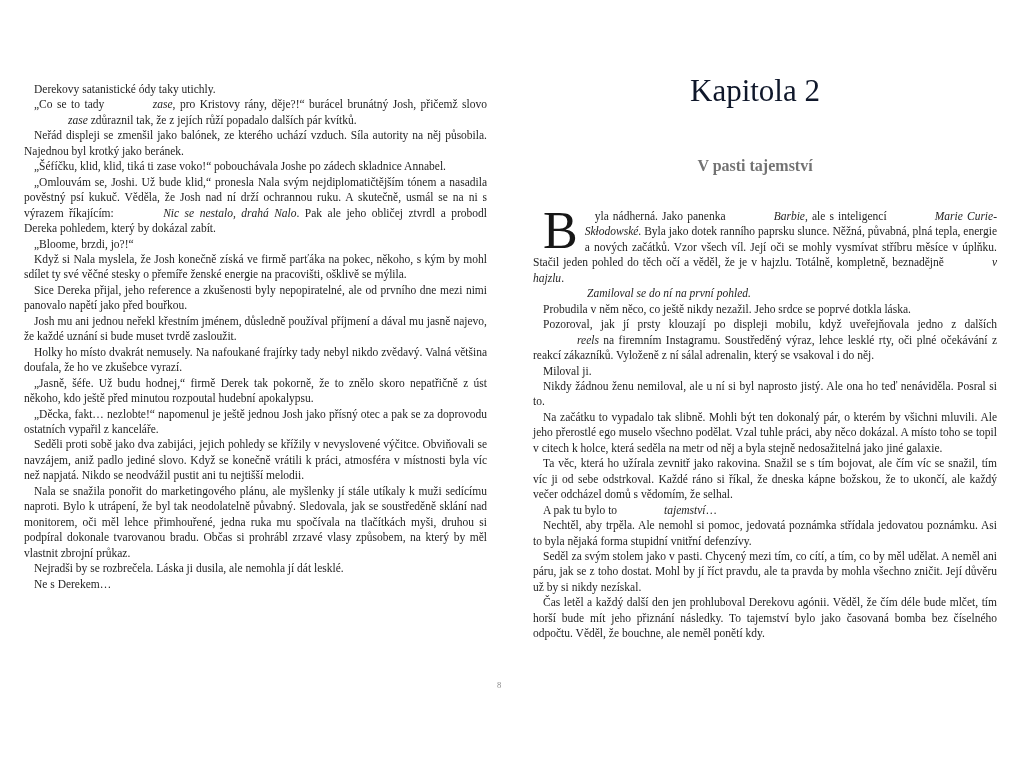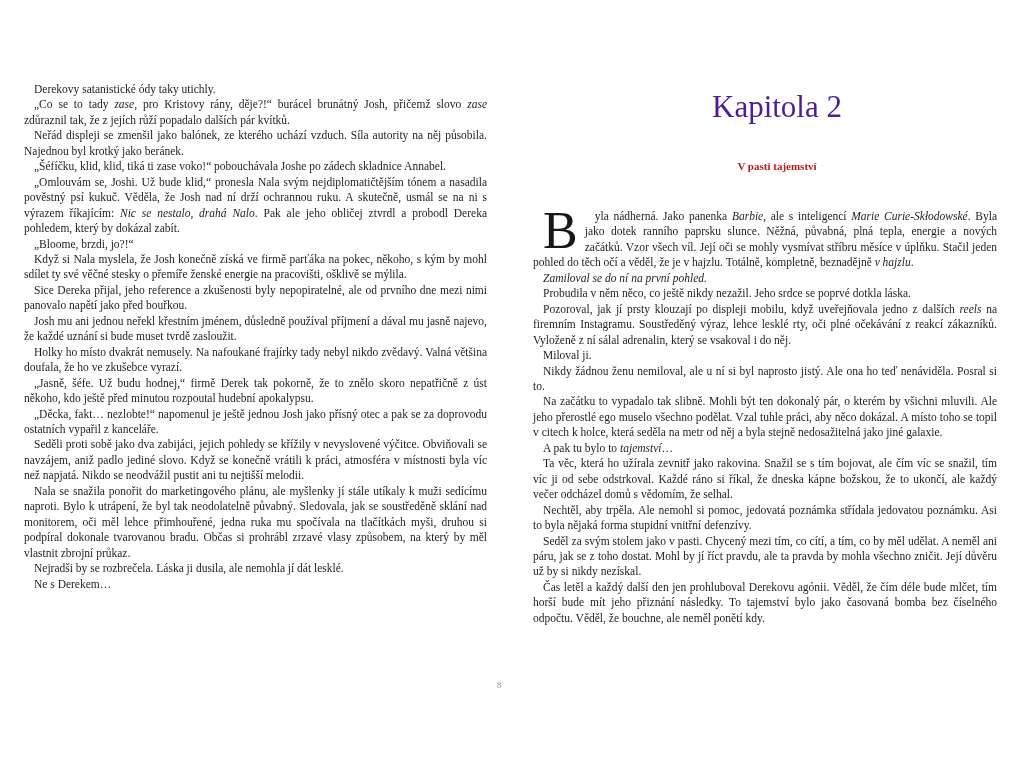--- a/index.html
+++ b/index.html
@@ -5,66 +5,66 @@
   html, body { margin: 0; padding: 0; }
   body {
     width: 1024px; height: 768px;
     background: #ffffff;
     color: #1e1e1e;
     font-family: "Liberation Serif", serif;
     position: relative;
     overflow: hidden;
   }
   .spread { position: absolute; inset: 0; }
-  .page { position: absolute; top: 0; height: 582px; padding-left: 44px; }
+  .page { position: absolute; top: 0; height: 582px; }
   .page-left  { left: 0;   width: 512px; }
   .page-right { left: 512px; width: 512px; }
 
   .body-text {
     position: absolute;
     font-size: 11.5px;
     line-height: 15.45px;
     text-align: justify;
   }
   .page-left .body-text  { left: 24px; top: 82px;  width: 463px; }
   .page-right .body-text { left: 21px; top: 209px; width: 464px; }
 
   .para { margin: 0; text-indent: 10px; }
-  .it { font-style: italic; }
+  .it { font-style: italic; margin-left: 44px; }
 
   .dropcap {
     float: left;
     font-size: 52px;
     line-height: 42px;
     margin: 1px 7px 0 0;
     font-style: normal;
     color: #171717;
   }
 
   .chapter-title {
     position: absolute;
     left: 0; right: 26px;
     top: 72px;
-    margin: 16px;
+    margin: 0;
     font-size: 31px;
     font-weight: normal;
     line-height: 38px;
     text-align: center;
-    color: #4c1d95;
+    color: #0f172a;
   }
   .section-title {
     position: absolute;
     left: 0; right: 26px;
     top: 155px;
     margin: 0;
-    font-size: 11px;
+    font-size: 16px;
     font-weight: bold;
     line-height: 22px;
     text-align: center;
-    color: #b91c1c;
+    color: #737373;
   }
   .page-number {
     position: absolute;
     left: 487px;
     top: 680px;
     width: 24px;
     text-align: center;
     font-size: 8.5px;
     color: #8a8a8a;
   }
@@ -100,21 +100,21 @@
     <h1 class="chapter-title">Kapitola 2</h1>
     <h2 class="section-title">V pasti tajemství</h2>
     <div class="body-text" id="right-body">
         <p class="para"><span class="dropcap">B</span><span>yla nádherná. Jako panenka </span><span class="it">Barbie</span><span>, ale s inteligencí </span><span class="it">Marie Curie-Skłodowské</span><span>. Byla jako dotek ranního paprsku slunce. Něžná, půvabná, plná tepla, energie a nových začátků. Vzor všech víl. Její oči se mohly vysmívat stříbru měsíce v úplňku. Stačil jeden pohled do těch očí a věděl, že je v hajzlu. Totálně, kompletně, beznadějně </span><span class="it">v hajzlu</span><span>.</span></p>
         <p class="para"><span class="it">Zamiloval se do ní na první pohled.</span></p>
         <p class="para"><span>Probudila v něm něco, co ještě nikdy nezažil. Jeho srdce se poprvé dotkla láska.</span></p>
         <p class="para"><span>Pozoroval, jak jí prsty klouzají po displeji mobilu, když uveřejňovala jedno z dalších </span><span class="it">reels</span><span> na firemním Instagramu. Soustředěný výraz, lehce lesklé rty, oči plné očekávání z reakcí zákazníků. Vyloženě z ní sálal adrenalin, který se vsakoval i do něj.</span></p>
         <p class="para"><span>Miloval ji.</span></p>
         <p class="para"><span>Nikdy žádnou ženu nemiloval, ale u ní si byl naprosto jistý. Ale ona ho teď nenáviděla. Posral si to.</span></p>
         <p class="para"><span>Na začátku to vypadalo tak slibně. Mohli být ten dokonalý pár, o kterém by všichni mluvili. Ale jeho přerostlé ego muselo všechno podělat. Vzal tuhle práci, aby něco dokázal. A místo toho se topil v citech k holce, která seděla na metr od něj a byla stejně nedosažitelná jako jiné galaxie.</span></p>
+        <p class="para"><span>Ta věc, která ho užírala zevnitř jako rakovina. Snažil se s tím bojovat, ale čím víc se snažil, tím víc ji od sebe odstrkoval. Každé ráno si říkal, že dneska kápne božskou, že to ukončí, ale každý večer odcházel domů s vědomím, že selhal.</span></p>
         <p class="para"><span>A pak tu bylo to </span><span class="it">tajemství</span><span>…</span></p>
-        <p class="para"><span>Ta věc, která ho užírala zevnitř jako rakovina. Snažil se s tím bojovat, ale čím víc se snažil, tím víc ji od sebe odstrkoval. Každé ráno si říkal, že dneska kápne božskou, že to ukončí, ale každý večer odcházel domů s vědomím, že selhal.</span></p>
         <p class="para"><span>Nechtěl, aby trpěla. Ale nemohl si pomoc, jedovatá poznámka střídala jedovatou poznámku. Asi to byla nějaká forma stupidní vnitřní defenzívy.</span></p>
         <p class="para"><span>Seděl za svým stolem jako v pasti. Chycený mezi tím, co cítí, a tím, co by měl udělat. A neměl ani páru, jak se z toho dostat. Mohl by jí říct pravdu, ale ta pravda by mohla všechno zničit. Její důvěru už by si nikdy nezískal.</span></p>
         <p class="para"><span>Čas letěl a každý další den jen prohluboval Derekovu agónii. Věděl, že čím déle bude mlčet, tím horší bude mít jeho přiznání následky. To tajemství bylo jako časovaná bomba bez číselného odpočtu. Věděl, že bouchne, ale neměl ponětí kdy.</span></p>
       </div>
   </section>
 
 </div>
 
 </body></html>

